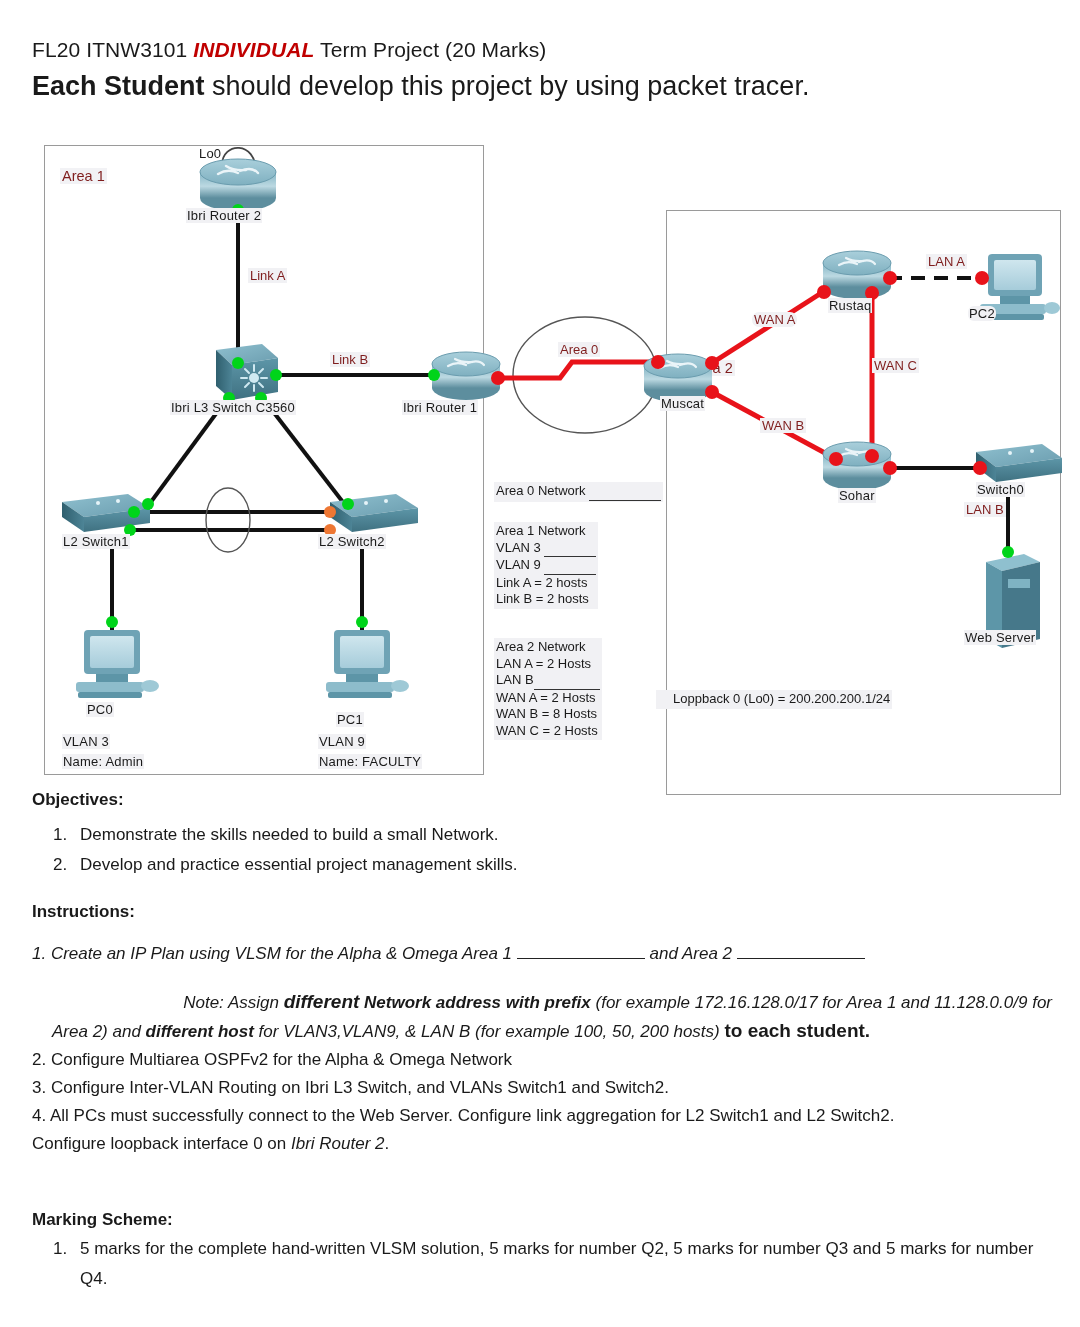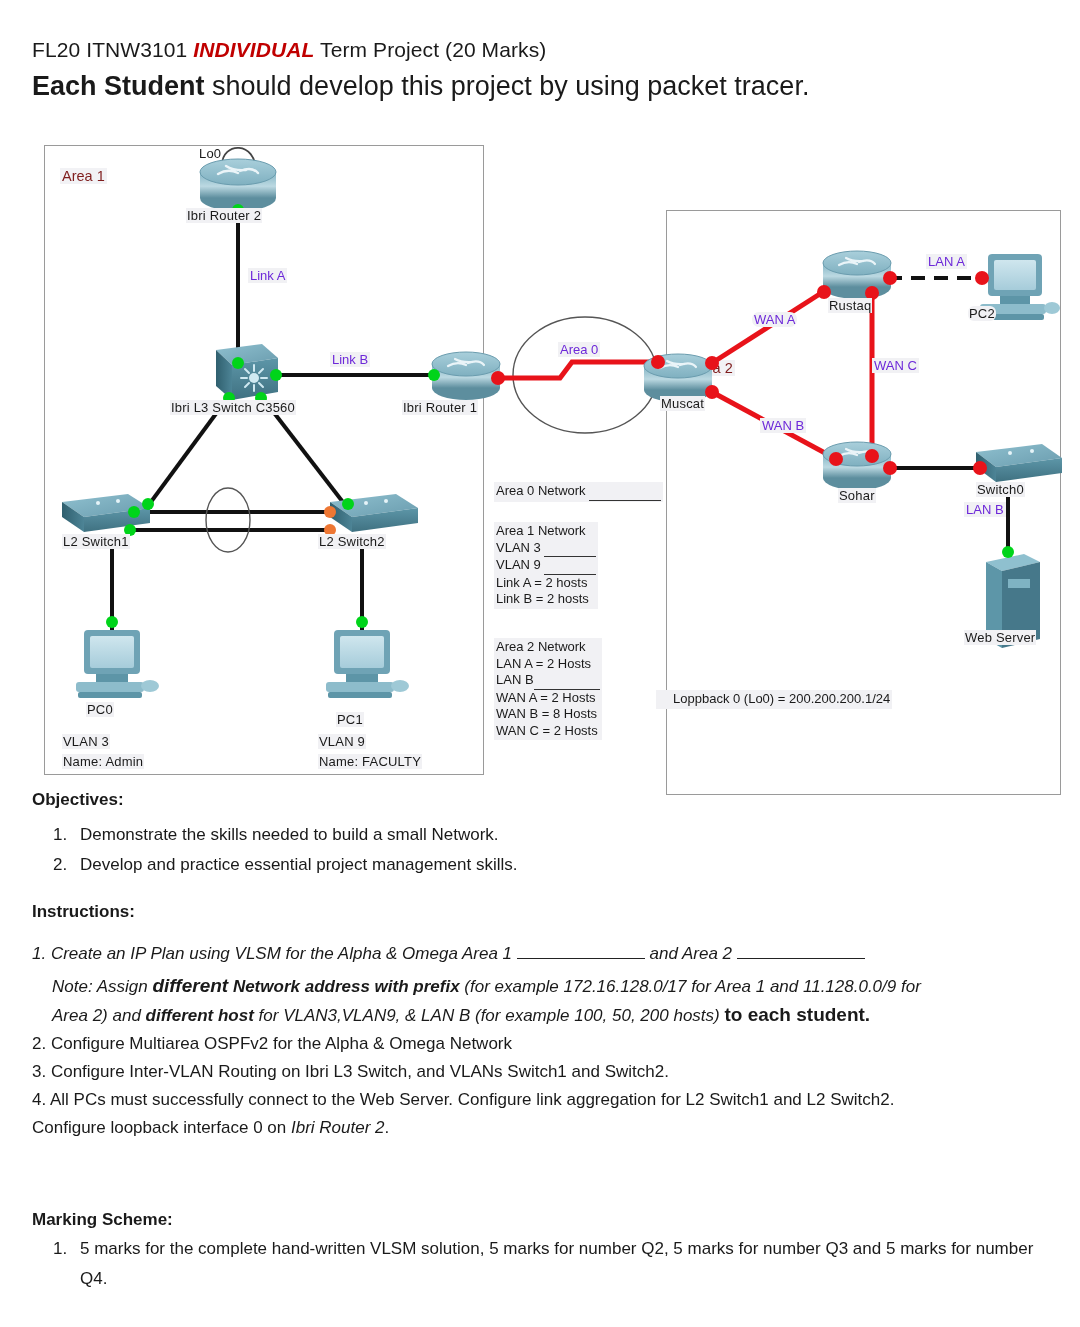--- a/index.html
+++ b/index.html
@@ -52,21 +52,21 @@
     font-size: 13px;
     color: #1a1a1a;
     white-space: nowrap;
     background: #f1f1f4;
     padding: 0 1px;
     letter-spacing: .2px;
   }
   .link-label {
     position: absolute;
     font-size: 13px;
-    color: #6d28d9;
+    color: #7f1d1d;
     white-space: nowrap;
     background: #f1f1f4;
     padding: 0 2px;
   }
   .plain-label { background: transparent; }
 
   svg.wires { position: absolute; left: 0; top: 0; width: 1080px; height: 660px; overflow: visible; }
 
   
   .note {
@@ -359,21 +359,21 @@
     <li>Demonstrate the skills needed to build a small Network.</li>
     <li>Develop and practice essential project management skills.</li>
   </ol>
 </div>
 
 <div class="sec" style="top:902px;">
   <div class="sec-title">Instructions:</div>
 
   <div class="para" style="margin-top:18px;font-style:italic;"><span>1. Create an IP Plan using VLSM for the Alpha &amp; Omega Area 1 </span><span class="ul" style="display:inline-block;width:128px;border-bottom:1.5px solid #222;"> </span><span> and Area 2 </span><span class="ul" style="display:inline-block;width:128px;border-bottom:1.5px solid #222;"> </span></div>
 
-  <div class="para para-ind" style="margin-top:4px;"><span>Note: Assign </span><span class="big-b">different</span><span class="b"> Network address with prefix</span><span> (for example 172.16.128.0/17 for Area 1  and 11.128.0.0/9 for</span></div>
+  <div class="para para-ind" style="margin-top:20px;text-align:right;"><span>Note: Assign </span><span class="big-b">different</span><span class="b"> Network address with prefix</span><span> (for example 172.16.128.0/17 for Area 1  and 11.128.0.0/9 for</span></div>
 
   <div class="para para-ind"><span>Area 2) and </span><span class="b">different host</span><span> for VLAN3,VLAN9, &amp; LAN B (for example 100, 50, 200 hosts) </span><span class="big-b" style="font-style:normal;">to each student.</span></div>
 
   <div class="para">2. Configure Multiarea OSPFv2 for the Alpha &amp; Omega Network</div>
   <div class="para">3. Configure Inter-VLAN Routing on Ibri L3 Switch, and VLANs Switch1 and Switch2.</div>
   <div class="para"><span>4. All PCs must successfully connect to the Web Server. Configure link aggregation for L2 Switch1 and L2 Switch2.</span><br><span>Configure loopback interface 0 on </span><span class="ital">Ibri Router 2</span><span>.</span></div>
 </div>
 
 <div class="sec" style="top:1210px;">
   <div class="sec-title">Marking Scheme:</div>

